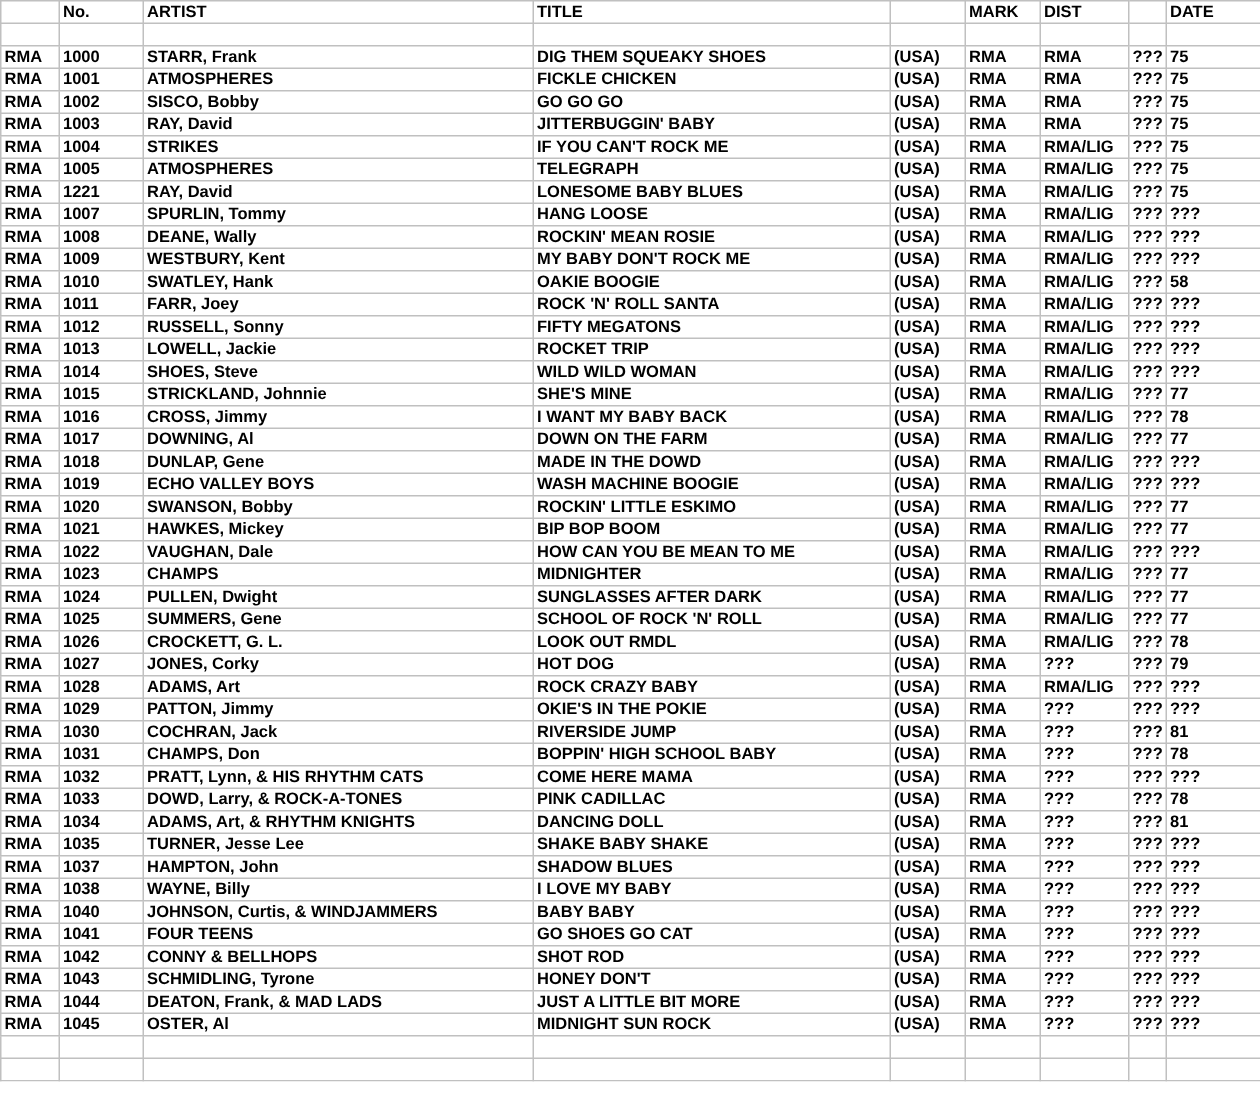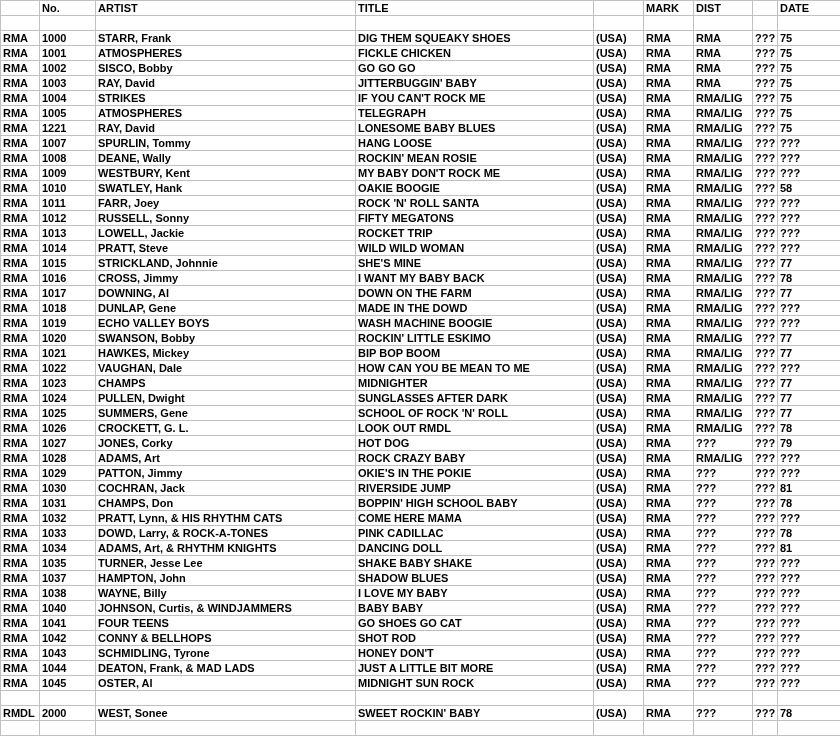--- a/index.html
+++ b/index.html
@@ -225,21 +225,21 @@
         <td>ROCKET TRIP</td>
         <td>(USA)</td>
         <td>RMA</td>
         <td>RMA/LIG</td>
         <td>???</td>
         <td>???</td>
       </tr>
       <tr>
         <td>RMA</td>
         <td>1014</td>
-        <td>PRATT, Steve</td>
+        <td>SHOES, Steve</td>
         <td>WILD WILD WOMAN</td>
         <td>(USA)</td>
         <td>RMA</td>
         <td>RMA/LIG</td>
         <td>???</td>
         <td>???</td>
       </tr>
       <tr>
         <td>RMA</td>
         <td>1015</td>
@@ -562,31 +562,20 @@
       <tr>
         <td></td>
         <td></td>
         <td></td>
         <td></td>
         <td></td>
         <td></td>
         <td></td>
         <td></td>
         <td></td>
-      </tr>
-      <tr>
-        <td>RMDL</td>
-        <td>2000</td>
-        <td>WEST, Sonee</td>
-        <td>SWEET ROCKIN' BABY</td>
-        <td>(USA)</td>
-        <td>RMA</td>
-        <td>???</td>
-        <td>???</td>
-        <td>78</td>
       </tr>
       <tr>
         <td></td>
         <td></td>
         <td></td>
         <td></td>
         <td></td>
         <td></td>
         <td></td>
         <td></td>

